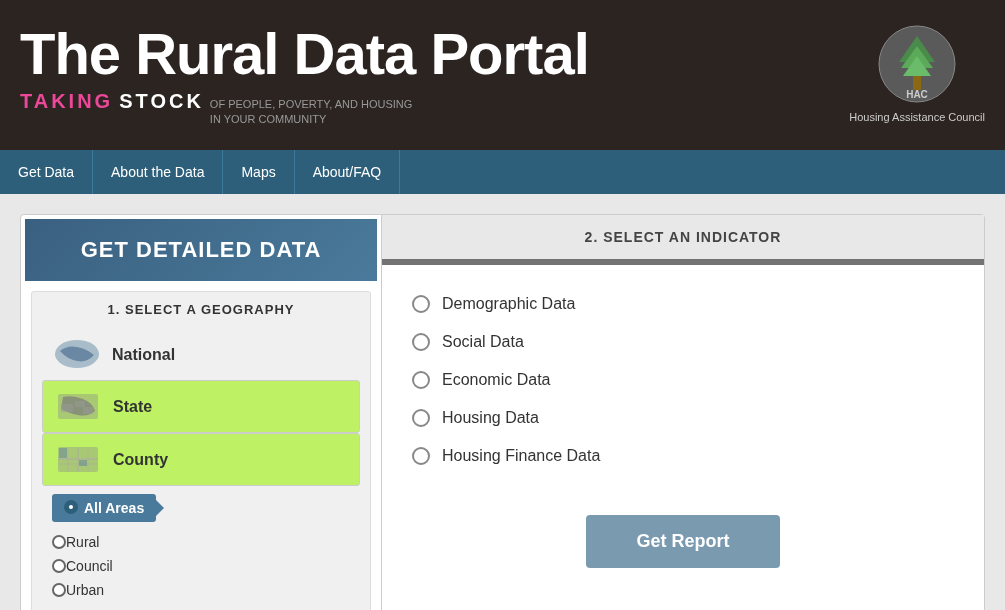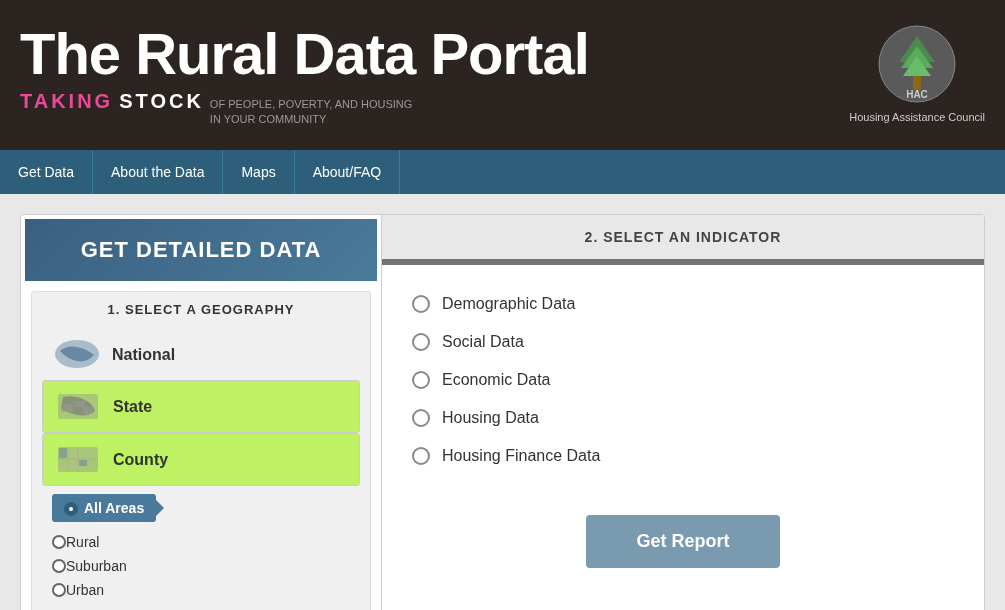--- a/index.html
+++ b/index.html
@@ -363,36 +363,36 @@
               <rect x="26" y="18" width="8" height="6" fill="#6a8a9a" opacity="0.6"></rect>
             </svg>
           </div>
           <span class="geo-label">County</span>
         </div>
 
         <div class="area-selection">
           <div style="display:flex; align-items:center; gap:10px; margin-top:8px; padding-left:10px;">
             <div style="position:relative; display:inline-block;">
               <div class="area-box">
-                <div style="display:flex; align-items:flex-end; gap:6px;">
+                <div style="display:flex; align-items:flex-start; gap:6px;">
                   <div class="radio-circle selected"></div>
                   <span style="color:#fff; font-size:14px; font-weight:bold;">All Areas</span>
                 </div>
               </div>
               <div class="area-box-arrow"></div>
             </div>
           </div>
           <div class="radio-options">
             <div class="radio-option">
               <div class="radio-circle"></div>
               <span>Rural</span>
             </div>
             <div class="radio-option">
               <div class="radio-circle"></div>
-              <span>Suburban</span>
+              <span>Council</span>
             </div>
             <div class="radio-option">
               <div class="radio-circle"></div>
               <span>Urban</span>
             </div>
           </div>
         </div>
       </div>
     </div>
 

